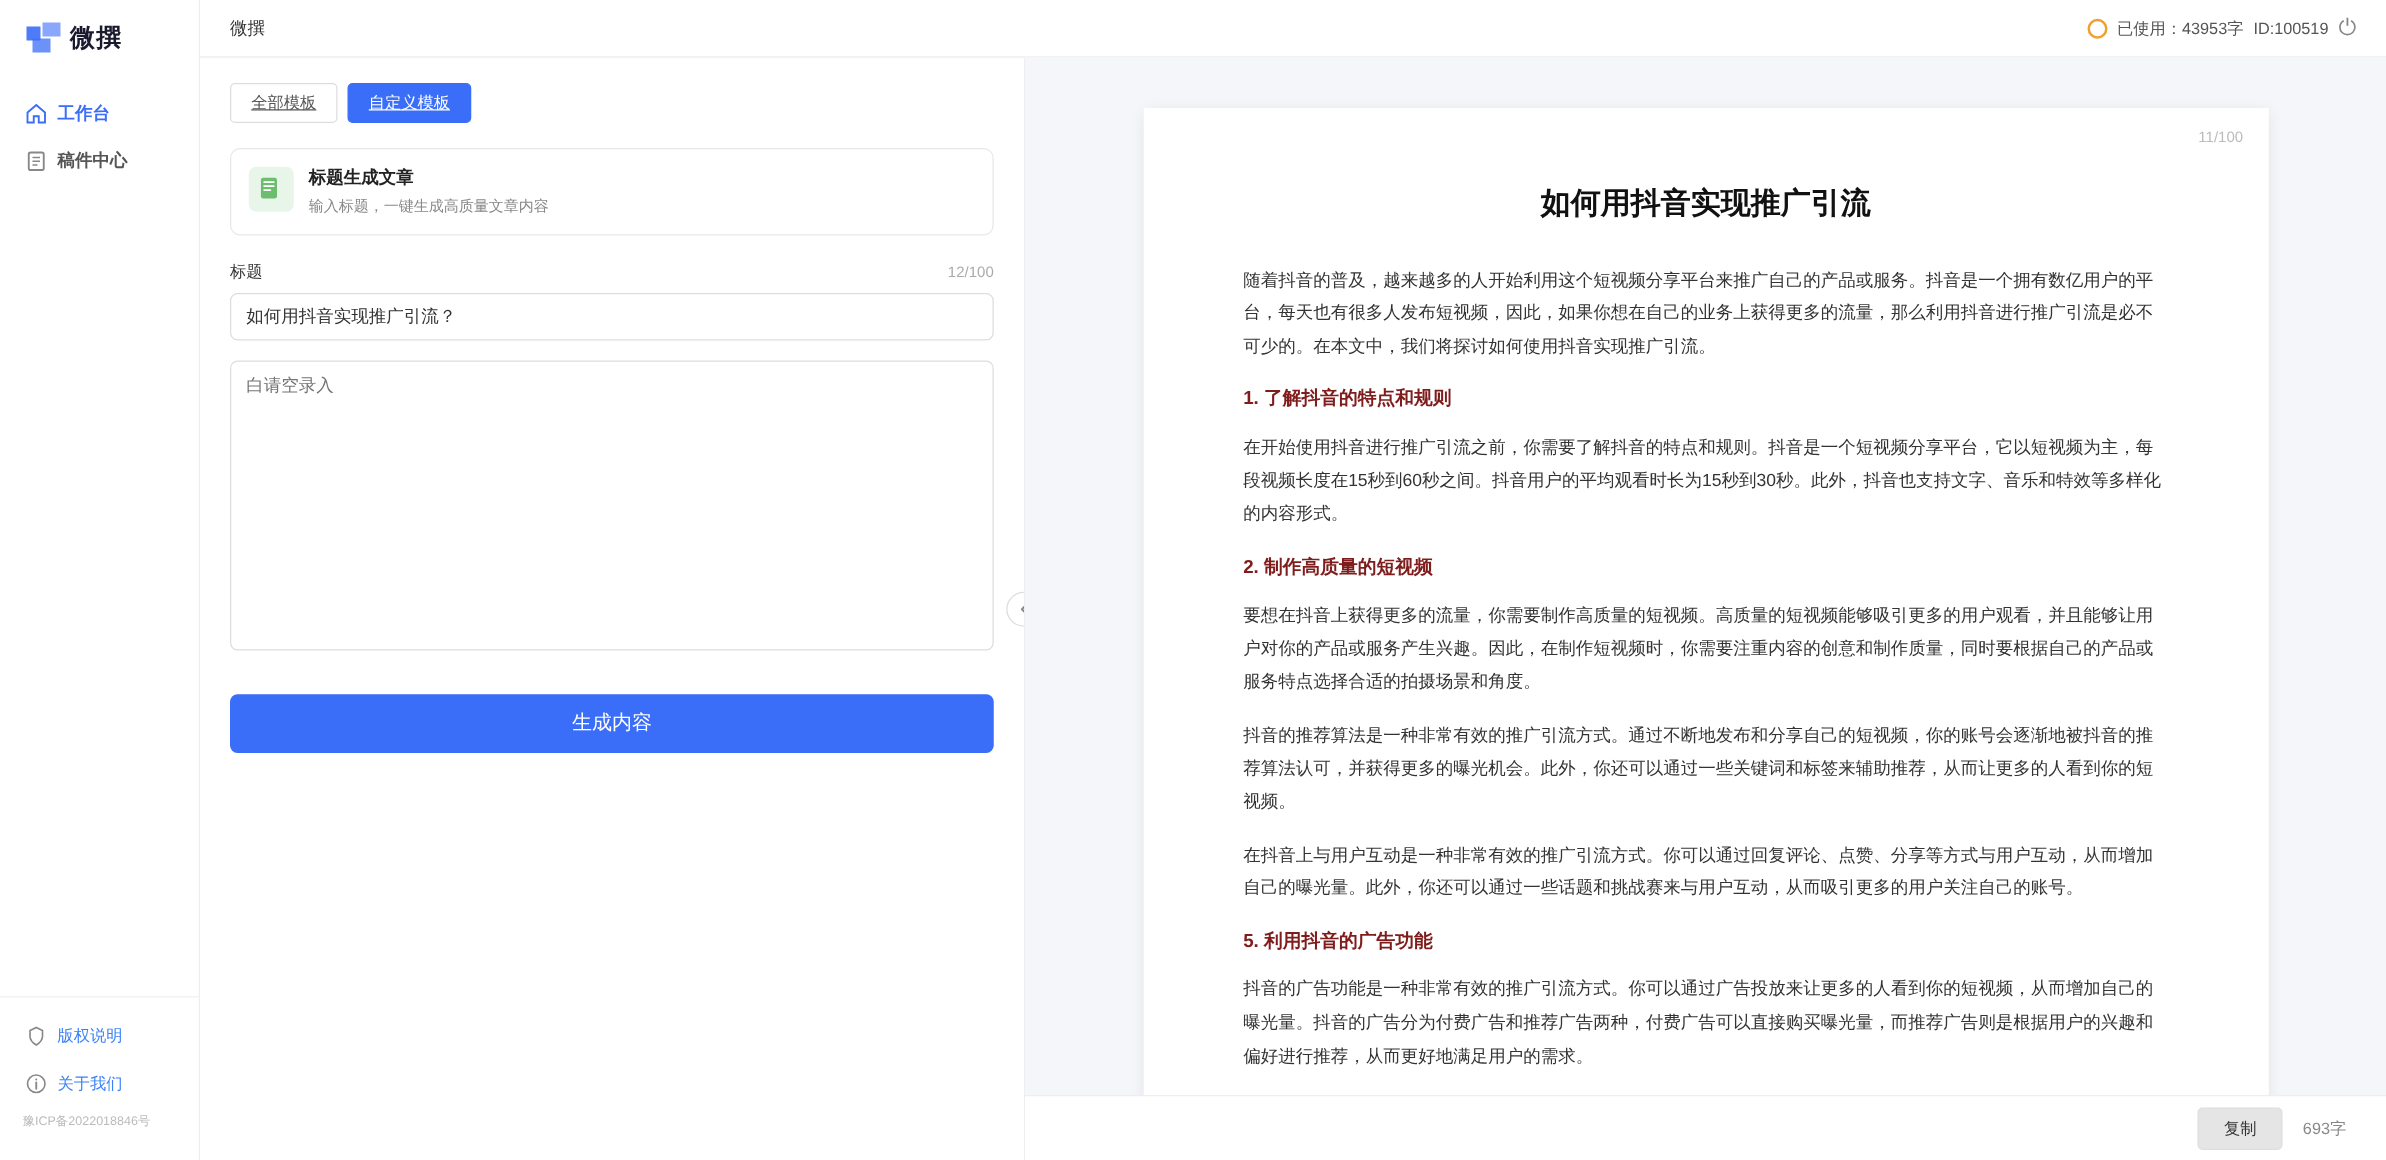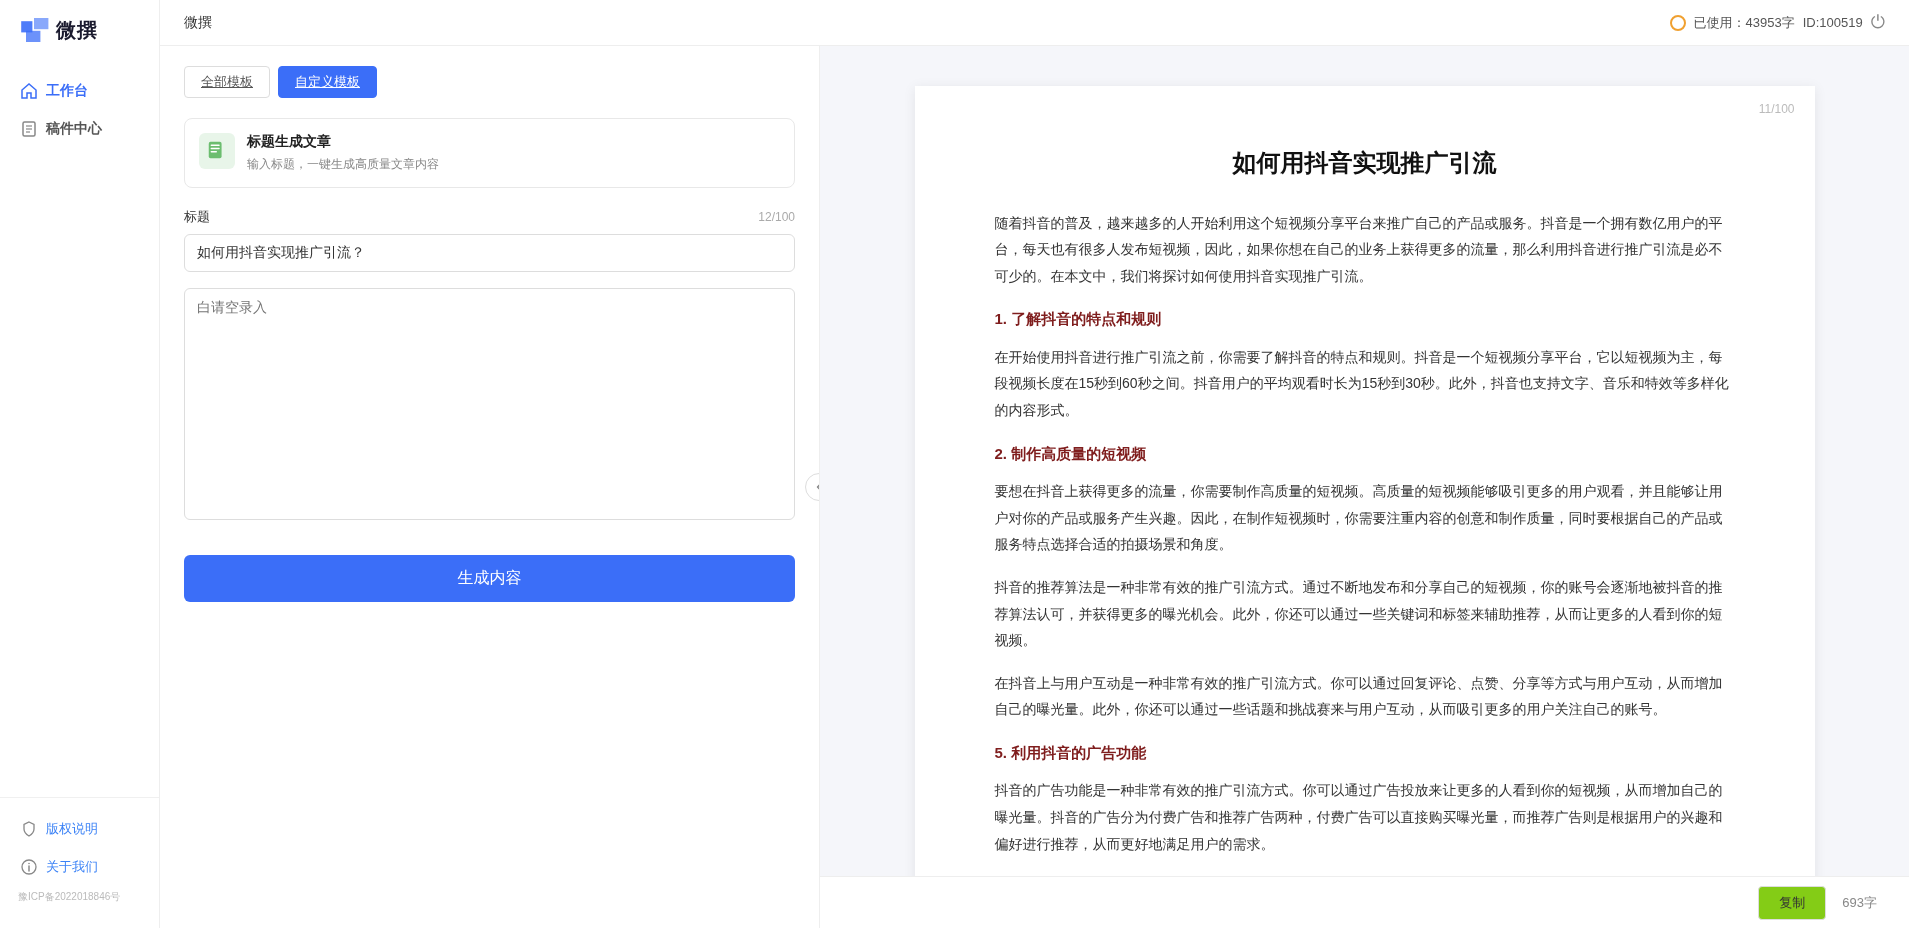--- a/index.html
+++ b/index.html
@@ -64,21 +64,21 @@
     .article-container { flex: 1; overflow-y: auto; padding: 40px 60px; }
     .article-page { background: #fff; min-height: 800px; padding: 60px 80px; box-shadow: 0 2px 12px rgba(0,0,0,0.08); position: relative; max-width: 900px; margin: 0 auto; }
     .page-num { position: absolute; top: 16px; right: 20px; font-size: 12px; color: #bbb; }
     .article-title { text-align: center; font-size: 24px; font-weight: 700; color: #111; margin-bottom: 30px; line-height: 1.4; }
     .article-body { font-size: 14px; line-height: 1.9; color: #333; }
     .article-body p { margin-bottom: 16px; }
     .article-body .section-title { font-size: 15px; font-weight: 600; color: #7f1d1d; margin-bottom: 10px; margin-top: 6px; }
 
     
     .article-footer { height: 52px; background: #fff; border-top: 1px solid #eee; display: flex; align-items: center; justify-content: flex-end; padding: 0 32px; gap: 16px; flex-shrink: 0; }
-    .copy-btn { padding: 7px 20px; border: 1px solid #ddd; border-radius: 4px; background: #84cc16; cursor: pointer; font-size: 13px; color: #333; }
+    .copy-btn { padding: 7px 20px; border: 1px solid #ddd; border-radius: 4px; background: #e5e5e5; cursor: pointer; font-size: 13px; color: #333; }
     .word-count { font-size: 13px; color: #888; }
   </style>
 </head>
 <body>
 
 <div class="sidebar">
   <div class="sidebar-logo">
     <svg class="logo-icon" viewBox="0 0 40 34" fill="none" xmlns="http://www.w3.org/2000/svg">
       <path d="M4 6 L18 6 L18 20 L4 20 Z" fill="#3b6ef8" opacity="0.9"></path>
       <path d="M20 2 L38 2 L38 16 L20 16 Z" fill="#3b6ef8" opacity="0.6"></path>

